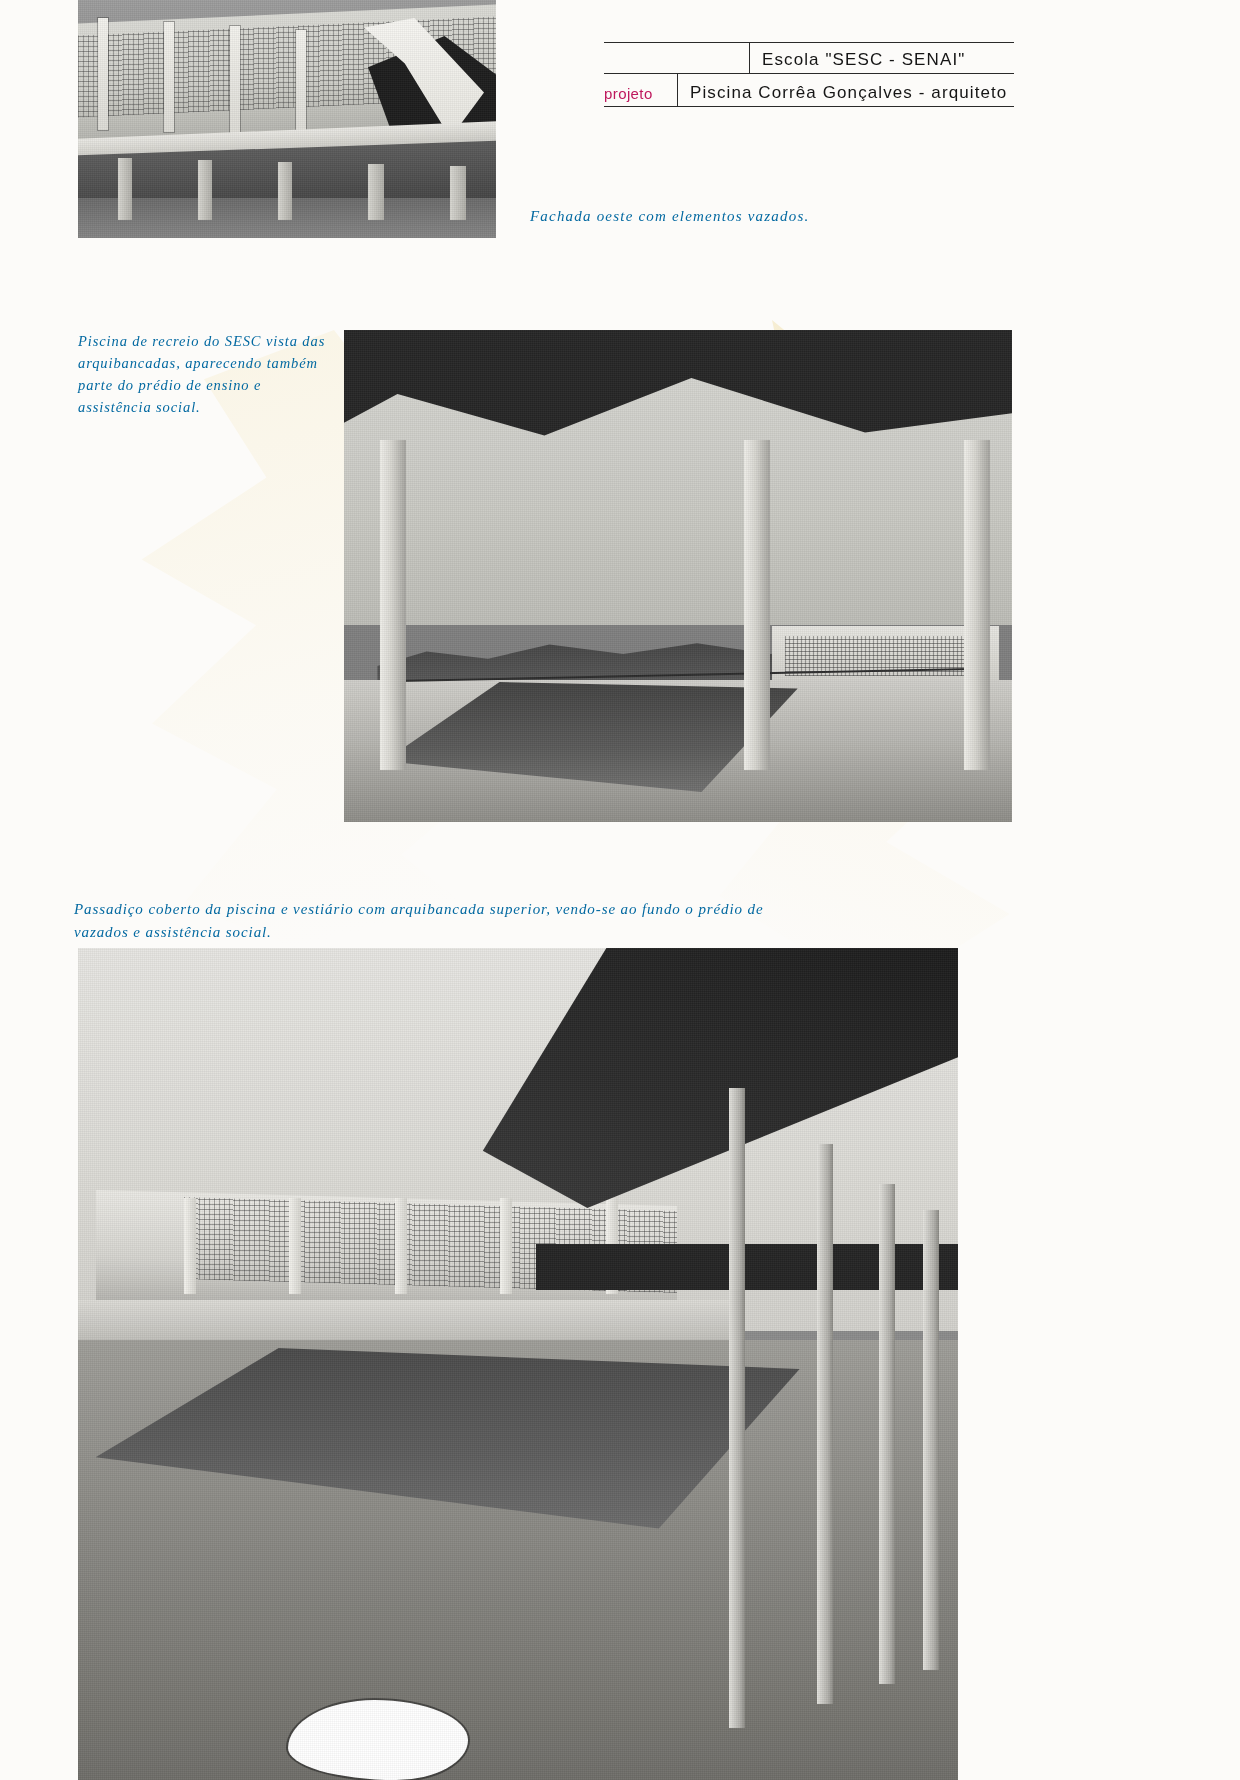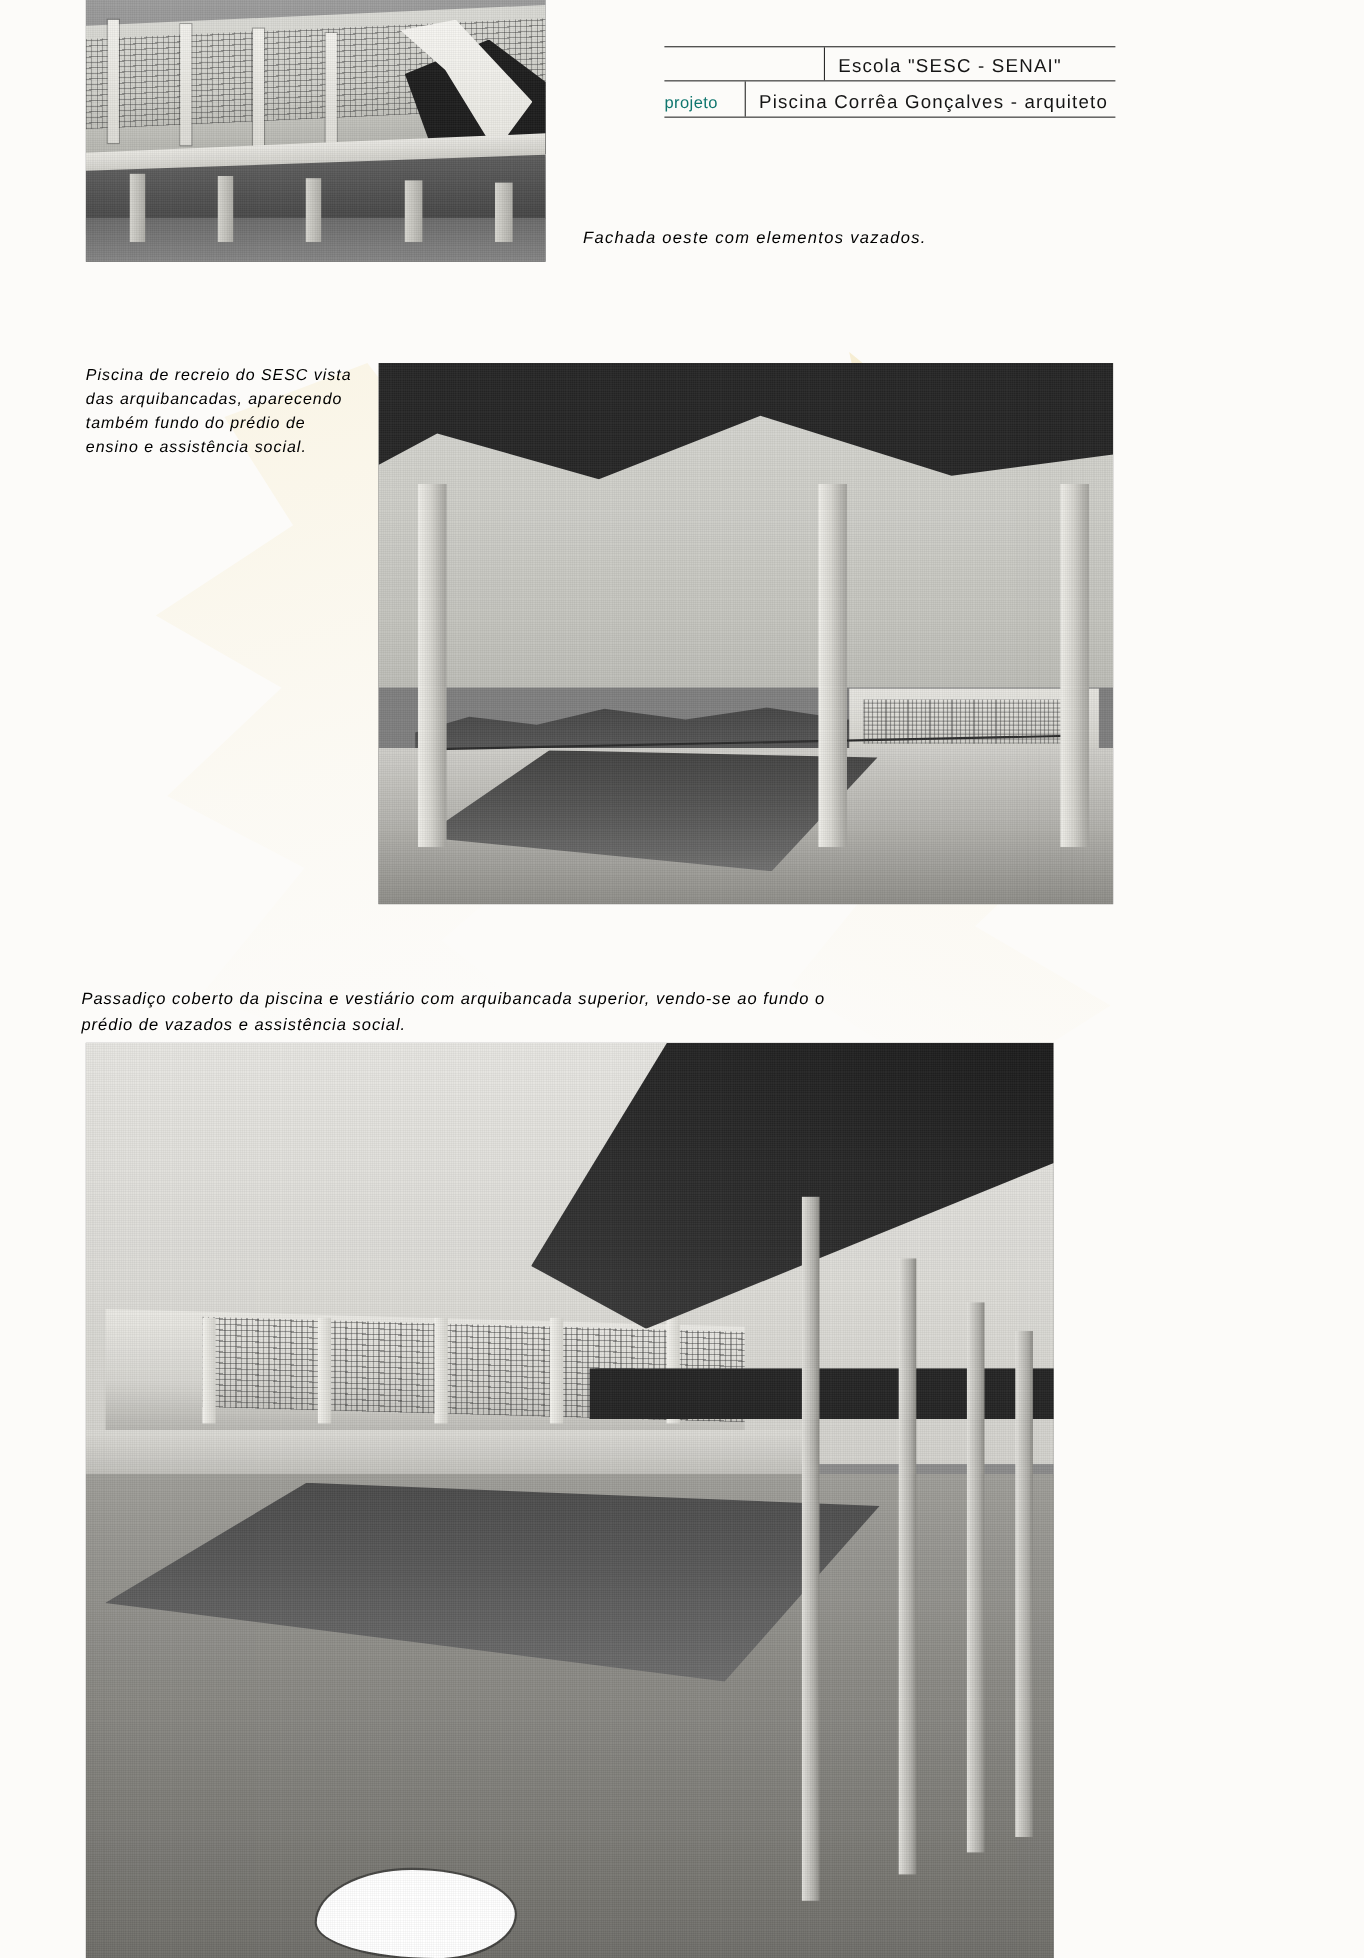--- a/index.html
+++ b/index.html
@@ -70,21 +70,21 @@
     background: #2a2a2a;
     width: 100%;
   }
   .title-row {
     display: flex;
     align-items: flex-end;
     position: relative;
   }
   .title-row .lead {
     font-size: 15px;
-    color: #0f766e;
+    color: #be185d;
     letter-spacing: 0.4px;
     padding-right: 11px;
     padding-bottom: 4px;
     min-width: 62px;
     text-align: left;
   }
   .title-row .bar {
     width: 1px;
     background: #2a2a2a;
     align-self: stretch;
@@ -97,23 +97,23 @@
     padding-bottom: 3px;
     white-space: nowrap;
   }
   #row-school { height: 30px; }
   #row-school .bar { margin-left: 72px; }
   #row-project { height: 32px; }
 
   
   .caption {
     position: absolute;
-    font-family: Liberation Sans, sans-serif;
+    font-family: Liberation Serif, serif;
     font-style: italic;
-    color: #000000;
+    color: #0369a1;
     letter-spacing: 0.7px;
     line-height: 1.42;
   }
   #cap-1 {
     left: 530px;
     top: 206px;
     font-size: 15px;
     letter-spacing: 1.2px;
   }
   #cap-2 {
@@ -347,21 +347,21 @@
   <div class="p1-col" style="left:40px;  width:14px; height:62px;"></div>
   <div class="p1-col" style="left:120px; width:14px; height:60px;"></div>
   <div class="p1-col" style="left:200px; width:14px; height:58px;"></div>
   <div class="p1-col" style="left:290px; width:16px; height:56px;"></div>
   <div class="p1-col" style="left:372px; width:16px; height:54px;"></div>
   <div class="grain"></div>
 </div>
 
 <div class="caption" id="cap-1">Fachada oeste com elementos vazados.</div>
 
-<div class="caption" id="cap-2">Piscina de recreio do SESC vista das arquibancadas, aparecendo também fundo do prédio de ensino e assistência social.</div>
+<div class="caption" id="cap-2">Piscina de recreio do SESC vista das arquibancadas, aparecendo também parte do prédio de ensino e assistência social.</div>
 
 <div class="photo" id="photo-2">
   <div id="p2-sky"></div>
   <div id="p2-hills"></div>
   <div id="p2-far-bldg"></div>
   <div id="p2-far-mesh"></div>
   <div id="p2-deck"></div>
   <div id="p2-pool"></div>
   <div id="p2-rail"></div>
   <div id="p2-roof"></div>

